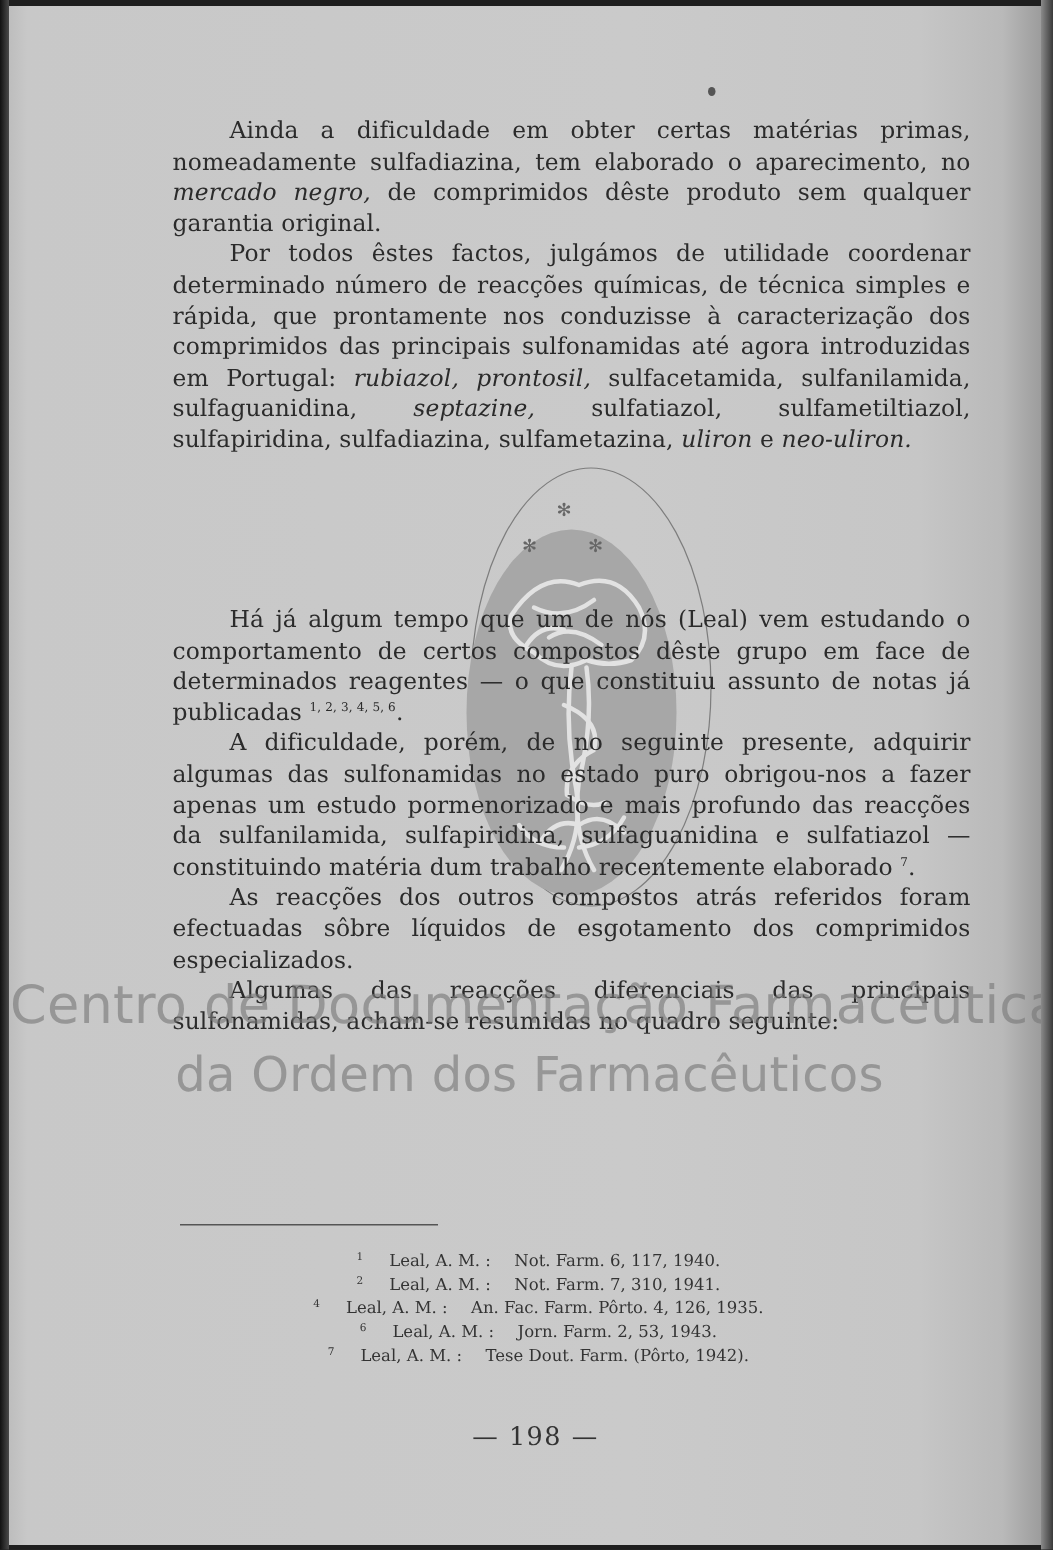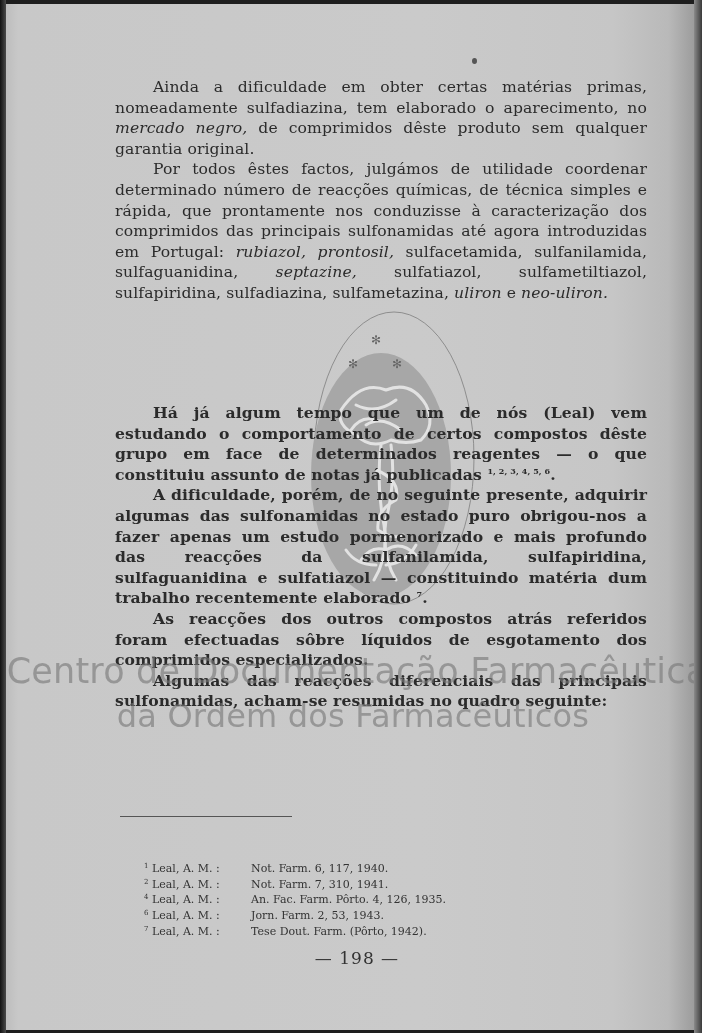--- a/index.html
+++ b/index.html
@@ -34,31 +34,31 @@
 
     
     .textblock {
       position: absolute; left: 109px; width: 532px;
       font-size: 15.6px; line-height: 20.6px; color: #2b2b2b;
       text-align: justify; letter-spacing: 0.1px;
     }
     .para { margin: 0; text-indent: 38px; }
     .para i { font-style: italic; }
     .block1 { top: 73px; }
-    .block2 { top: 399px; font-weight: bold; }
+    .block2 { top: 399px; }
     sup { font-size: 8px; vertical-align: 6px; line-height: 0; }
 
     
     .rule {
       position: absolute; left: 114px; top: 812px; width: 172px; height: 1px;
       background: #555;
     }
     .footnotes {
-      position: absolute; left: 146px; top: 856px; width: 420px;
-      font-size: 11px; line-height: 12.7px; color: #333;
+      position: absolute; left: 146px; top: 828px; width: 420px;
+      font-size: 11px; line-height: 12.7px; color: #333; text-align: center;
     }
     .fn { white-space: nowrap; }
     .fn .num { font-size: 7px; vertical-align: 4px; display: inline-block; width: 8px; margin-left: -8px; }
     .fn .author { display: inline-block; width: 99px; }
 
     .pageno {
       position: absolute; left: 0; width: 702px; top: 944px; text-align: center;
       font-size: 17px; color: #333; letter-spacing: 1px;
     }
 

